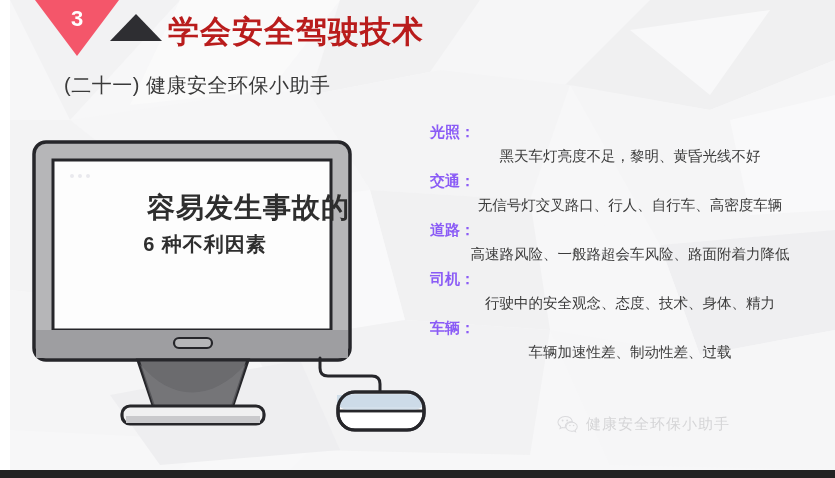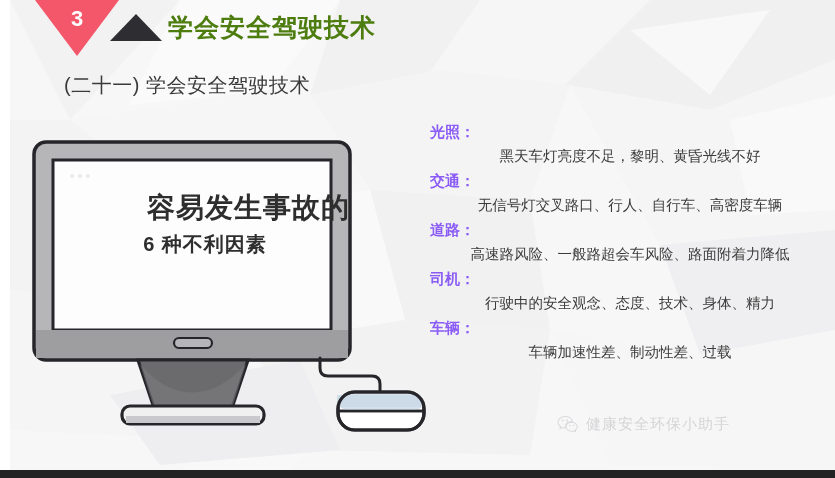--- a/index.html
+++ b/index.html
@@ -87,23 +87,23 @@
     left: 100px;
     top: 14px;
     width: 52px;
     height: 27px;
   }
   .dark-tri svg { display: block; }
   .header-title {
     position: absolute;
     left: 158px;
     top: 11px;
-    font-size: 25px;
+    font-size: 31px;
     font-weight: bold;
-    color: #4d7c0f;
+    color: #b91c1c;
     letter-spacing: 1px;
     white-space: nowrap;
   }
 
   
   .subtitle {
     position: absolute;
     left: 64px;
     top: 72px;
     font-size: 20px;
@@ -230,21 +230,21 @@
 
     <div class="dark-tri">
       <svg width="52" height="27" viewBox="0 0 52 27">
         <polygon points="26,0 52,27 0,27" fill="#2e2e32"></polygon>
       </svg>
     </div>
 
     <div class="header-title">学会安全驾驶技术</div>
   </div>
 
-  <div class="subtitle">(二十一) 学会安全驾驶技术</div>
+  <div class="subtitle">(二十一) 健康安全环保小助手</div>
 
   <div class="monitor-wrap">
     <svg width="410" height="300" viewBox="0 0 410 300">
 
       <g>
         <rect x="14" y="10" width="316" height="218" rx="12" ry="12" fill="#b6b6b8" stroke="#26262a" stroke-width="3.5"></rect>
 
         <rect x="33" y="28" width="278" height="170" fill="#fdfdfd" stroke="#26262a" stroke-width="3"></rect>
 
         <circle cx="52" cy="44" r="2" fill="#e9e9ee"></circle>

